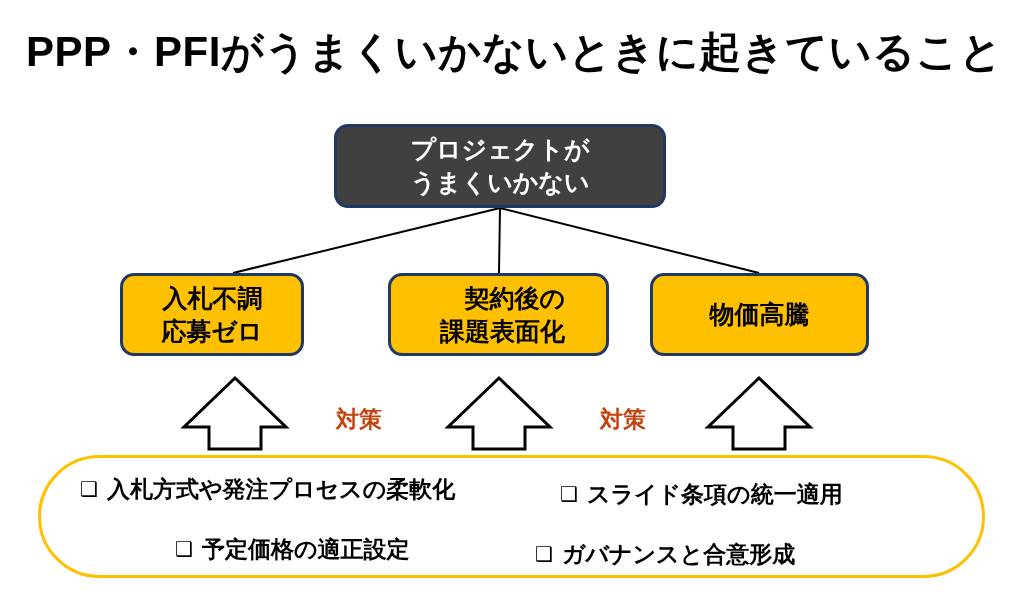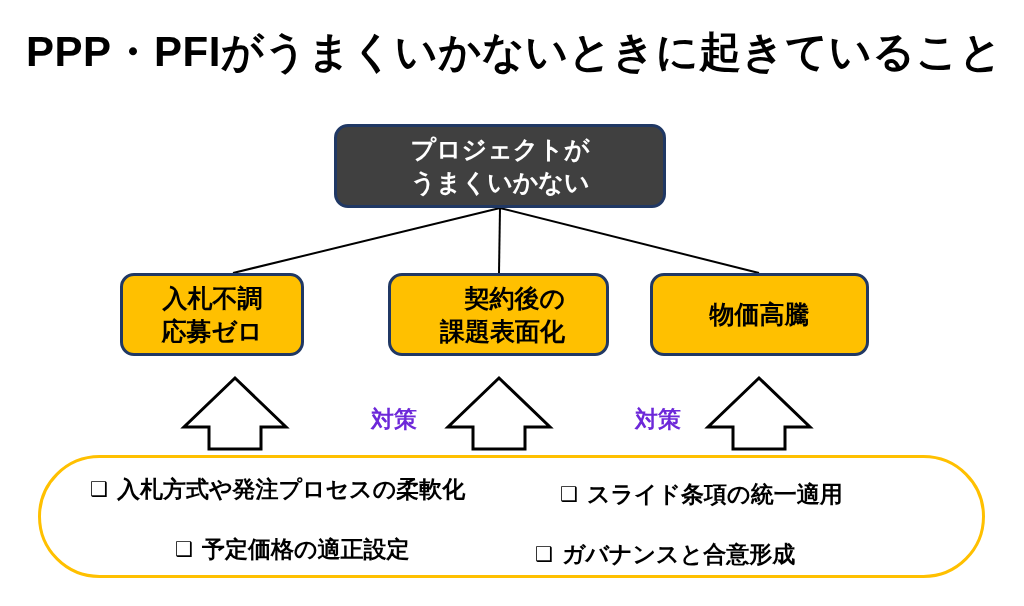--- a/index.html
+++ b/index.html
@@ -87,23 +87,22 @@
   .issue-1 { left: 120px;  top: 273px; width: 184px; height: 83px; }
   .issue-2 { left: 388px;  top: 273px; width: 221px; height: 83px; padding-left: 8px; }
   .issue-3 { left: 650px;  top: 273px; width: 219px; height: 83px; }
 
   
   .arrow-label {
     position: absolute;
     font-size: 23px;
     line-height: 28px;
     font-weight: 700;
-    color: #6d28d9;
+    color: #c2410c;
     white-space: nowrap;
-    margin-left: 35px;
   }
   .label-1 { left: 336px; top: 405px; }
   .label-2 { left: 600px; top: 405px; }
 
   
   .measures-box {
     position: absolute;
     left: 38px;
     top: 455px;
     width: 947px;
@@ -119,21 +118,21 @@
     line-height: 30px;
     font-weight: 700;
     color: #000000;
     white-space: nowrap;
   }
   .measure .bullet {
     font-size: 20px;
     margin-right: 9px;
     vertical-align: 1px;
   }
-  .measure-0 { left: 90px;  top: 474px; text-align: right; }
+  .measure-0 { left: 80px;  top: 474px; text-align: right; }
   .measure-1 { left: 560px; top: 479px; }
   .measure-2 { left: 175px; top: 534px; }
   .measure-3 { left: 491px; top: 539px; margin-left: 44px; }
 </style>
 </head>
 <body>
 
 <div id="slide">
 
   <div class="slide-title">PPP・PFIがうまくいかないときに起きていること</div>

